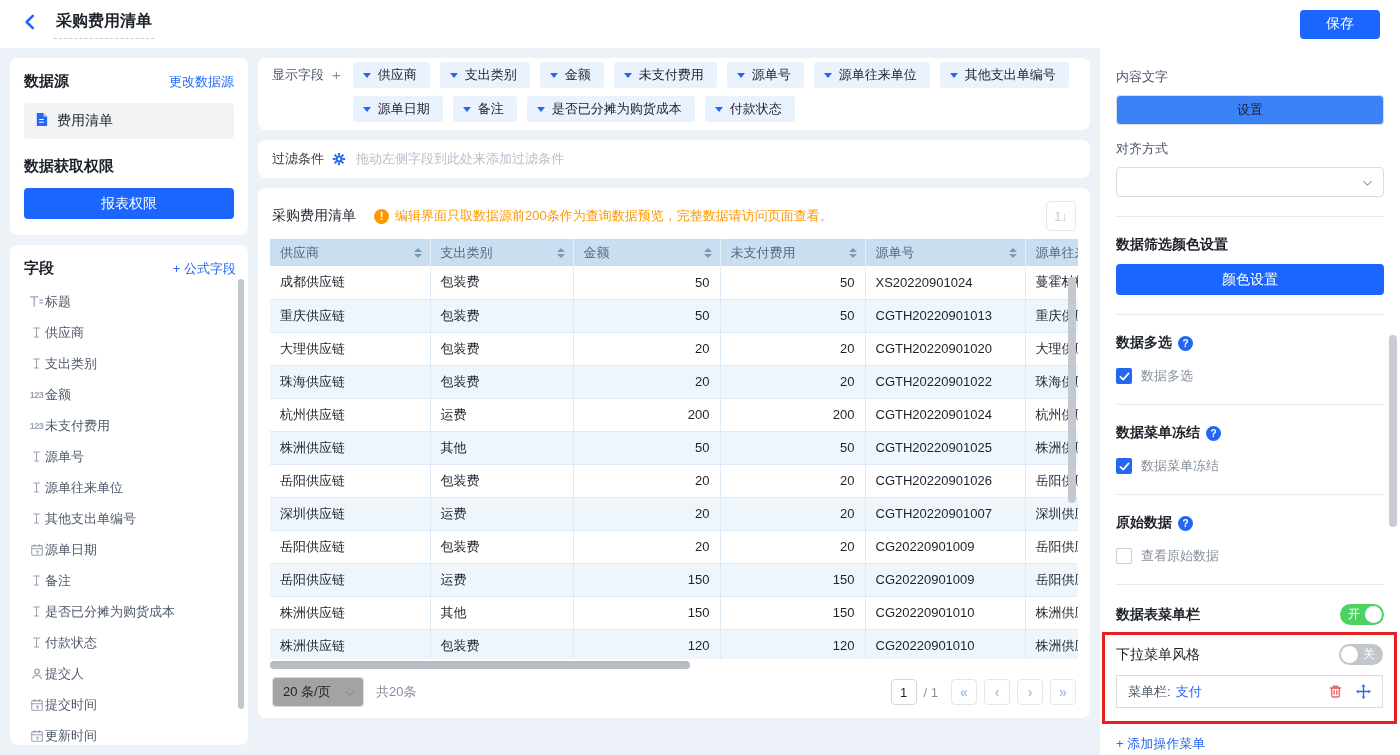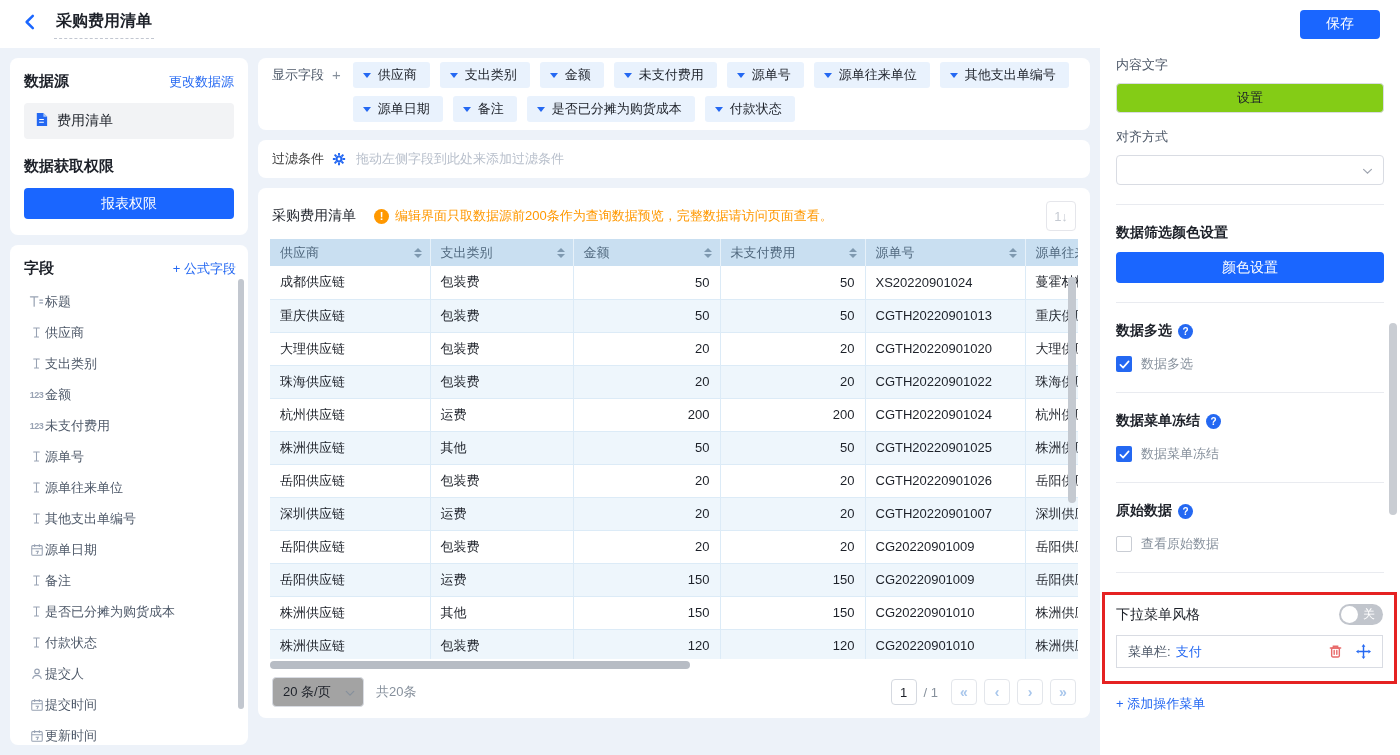--- a/index.html
+++ b/index.html
@@ -71,23 +71,23 @@
   .h-scroll { height:8px; width:420px; background:#b7bcc4; border-radius:4px; }
   .pg-row { height:48px; display:flex; align-items:center; padding:0 2px 4px; }
   .pg-size { width:92px; height:30px; border:1px solid #d9dce3; border-radius:4px; background:#a3a3a3; display:flex; align-items:center; justify-content:space-between; padding:0 8px 0 10px; font-size:13px; color:#1d2129; cursor:pointer; }
   .pg-total { margin-left:12px; font-size:13px; color:#86909c; }
   .pg-right { margin-left:auto; display:flex; align-items:center; gap:7px; }
   .pg-cur { min-width:26px; height:26px; border:1px solid #d5d9e0; border-radius:4px; background:#fff; display:flex; align-items:center; justify-content:center; font-size:13px; color:#1d2129; padding:0 6px; }
   .pg-sep { font-size:13px; color:#86909c; margin-right:6px; }
   .pg-btn { width:26px; height:26px; border:1px solid #e3e6eb; border-radius:4px; background:#fff; color:#a9c7ec; font-size:14px; display:flex; align-items:center; justify-content:center; cursor:pointer; font-weight:700; }
 
   
-  .right-panel { position:absolute; top:36px; right:0; width:300px; bottom:0; background:#fff; padding:20px 16px 10px; overflow:hidden; }
+  .right-panel { position:absolute; top:48px; right:0; width:300px; bottom:0; background:#fff; padding:20px 16px 10px; overflow:hidden; }
   .p-label { font-size:13px; color:#4e5969; }
-  .btn-outline { margin-top:9px; width:100%; height:30px; border:1px solid #d9dce3; border-radius:4px; background:#84cc16; font-size:13px; color:#1d2129; display:flex; align-items:center; justify-content:center; cursor:pointer; }
+  .btn-outline { margin-top:9px; width:100%; height:30px; border:1px solid #d9dce3; border-radius:4px; background:#3b82f6; font-size:13px; color:#1d2129; display:flex; align-items:center; justify-content:center; cursor:pointer; }
   .p-select { margin-top:9px; width:100%; height:30px; border:1px solid #d9dce3; border-radius:4px; background:#fff; display:flex; align-items:center; padding:0 10px; cursor:pointer; font-size:13px; color:#1d2129; }
   .p-select .chev { margin-left:auto; }
   .divider { height:1px; background:#e9ebf0; margin:19px 0; }
   .sec-title { font-size:14px; font-weight:700; color:#1d2129; display:flex; align-items:center; gap:6px; }
   .q-icon { width:15px; height:15px; border-radius:50%; background:#2468f2; color:#fff; font-size:10px; font-weight:700; display:flex; align-items:center; justify-content:center; cursor:pointer; }
   .panel .btn-primary { margin-top:10px; }
   .chk-row { margin-top:15px; display:flex; align-items:center; gap:9px; font-size:13px; color:#86909c; cursor:pointer; }
   .chk { width:16px; height:16px; border-radius:2px; flex:none; display:flex; align-items:center; justify-content:center; }
   .chk.checked { background:#2468f2; }
   .chk.un { background:#fff; border:1px solid #c9cdd4; }
@@ -630,20 +630,27 @@
       <span>原始数据</span>
       <span class="q-icon">?</span>
     </div>
     <div class="chk-row">
       <span class="chk un"></span>
       <span>查看原始数据</span>
     </div>
 
     <div class="divider"></div>
 
+    <div class="row-between">
+      <span class="sec-title">数据表菜单栏</span>
+      <span class="tgl on">
+        <span>开</span>
+        <span class="knob"></span>
+      </span>
+    </div>
 
     <div class="annotation">
       <div class="row-between">
         <span class="p-label" style="font-size:14px;color:#1d2129;">下拉菜单风格</span>
         <span class="tgl off">
           <span class="knob"></span>
           <span>关</span>
         </span>
       </div>
       <div class="menu-box">

